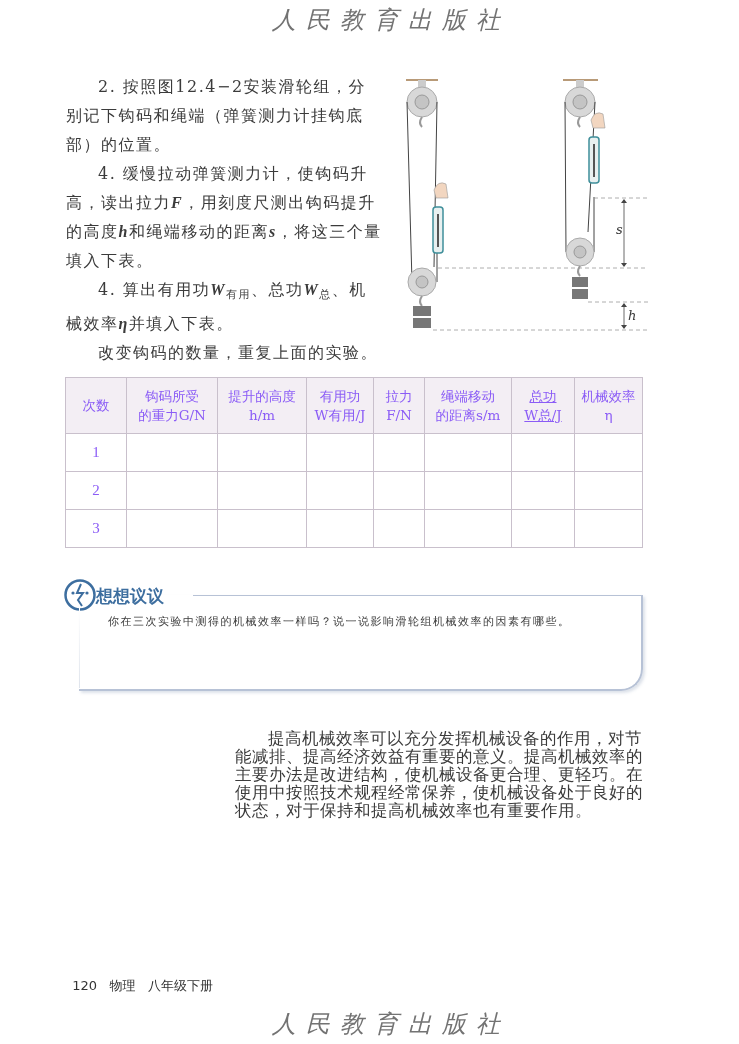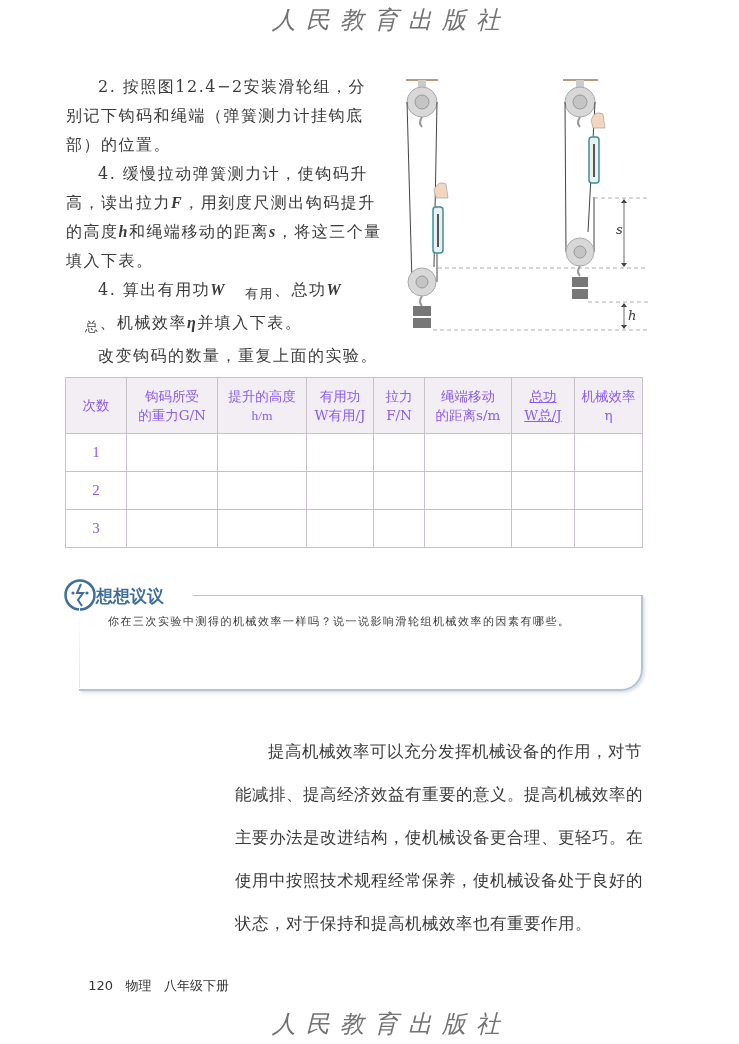--- a/index.html
+++ b/index.html
@@ -5,21 +5,21 @@
   html, body { margin:0; padding:0; background:#ffffff; }
   body { width:739px; height:1044px; position:relative; overflow:hidden;
          font-family: "DejaVu Serif", "Liberation Serif", serif; color:#3a3a3a; }
   .abs { position:absolute; }
   .brand { font-family:"DejaVu Serif", serif; font-style:italic; color:#737373;
            font-size:24px; letter-spacing:10px; white-space:nowrap; }
   .para { font-size:16px; line-height:29px; color:#3b3b3b; letter-spacing:1.5px; }
   .para p { margin:0; }
   .indent { text-indent:2em; }
   .it { font-style:italic; font-family:"Liberation Serif", serif; font-weight:bold; }
-  .sub { font-size:13px; vertical-align:-3px; font-style:normal; font-weight:normal;margin-left:19px; }
+  .sub { font-size:11px; vertical-align:-3px; font-style:normal; font-weight:normal; }
   table.exp { border-collapse:collapse; font-size:13.5px; color:#8b5cf6; }
   table.exp th, table.exp td { border:1px solid #c9c0cc; text-align:center; }
   table.exp th { background:#f3eef4; font-weight:normal; height:53px; line-height:19px; }
   table.exp td { height:35px; }
   table.exp td.num { font-family:"Liberation Serif", serif; font-size:15px; }
   .discuss-box { border:2px solid #b7c2d6; border-top:none; border-left:none;
                  border-radius:0 0 22px 0; }
   .discuss-title { font-family:"DejaVu Sans", sans-serif; font-weight:bold; color:#3d6e9f; font-size:17px; }
   .footer { font-family:"DejaVu Sans", sans-serif; font-size:13px; color:#333; }
 </style>
@@ -83,21 +83,21 @@
   </svg>
   <span class="abs" style="left:218px; top:150px; font-style:italic; font-size:13px;">s</span>
   <span class="abs" style="left:230px; top:236px; font-style:italic; font-size:13px;">h</span>
 </div>
 
 <table class="exp abs" style="left:65px; top:377px; width:578px;">
   <thead>
     <tr>
       <th style="width:58px;"><span>次数</span></th>
       <th style="width:88px;"><span>钩码所受</span><br><span>的重力G/N</span></th>
-      <th style="width:86px;font-family:Liberation Serif, serif;"><span>提升的高度</span><br><span>h/m</span></th>
+      <th style="width:86px;"><span>提升的高度</span><br><span>h/m</span></th>
       <th style="width:64px;"><span>有用功</span><br><span>W有用/J</span></th>
       <th style="width:48px;"><span>拉力</span><br><span>F/N</span></th>
       <th style="width:84px;"><span>绳端移动</span><br><span>的距离s/m</span></th>
       <th style="width:60px;text-decoration:underline;"><span>总功</span><br><span>W总/J</span></th>
       <th><span>机械效率</span><br><span>η</span></th>
     </tr>
   </thead>
   <tbody>
     <tr>
       <td class="num">1</td>
@@ -141,20 +141,20 @@
   </svg>
   <span class="abs discuss-title" style="left:33px; top:7px;">想想议议</span>
   <div class="abs" style="left:130px; top:17px; width:448px; height:1px; background:#b7c2d6;"></div>
   <div class="abs discuss-box" style="left:16px; top:17px; width:562px; height:94px; box-shadow:2px 2px 3px rgba(120,140,170,0.25);"></div>
   <div class="abs" style="left:16px; top:30px; width:1px; height:80px; background:linear-gradient(#fff,#dfe4ec);"></div>
   <div class="abs para" style="left:23px; top:29px; width:540px; font-size:11px;">
     <p class="indent">你在三次实验中测得的机械效率一样吗？说一说影响滑轮组机械效率的因素有哪些。</p>
   </div>
 </div>
 
-<div class="abs para" style="left:235px; top:730px; width:410px; line-height:43px; font-size:16.5px; letter-spacing:0.5px;">
+<div class="abs para" style="left:235px; top:730px; width:410px; line-height:18px; font-size:16.5px; letter-spacing:0.5px;">
   <p class="indent">提高机械效率可以充分发挥机械设备的作用，对节能减排、提高经济效益有重要的意义。提高机械效率的主要办法是改进结构，使机械设备更合理、更轻巧。在使用中按照技术规程经常保养，使机械设备处于良好的状态，对于保持和提高机械效率也有重要作用。</p>
 </div>
 
-<div class="abs footer" style="left:80px; top:962px; white-space:pre;">
+<div class="abs footer" style="left:64px; top:962px; white-space:pre;">
   <span>120</span><span>   </span><span>物理</span><span>   </span><span>八年级下册</span>
 </div>
 <div class="abs brand" style="left:272px; top:1008px;">人民教育出版社</div>
 
 </body></html>

